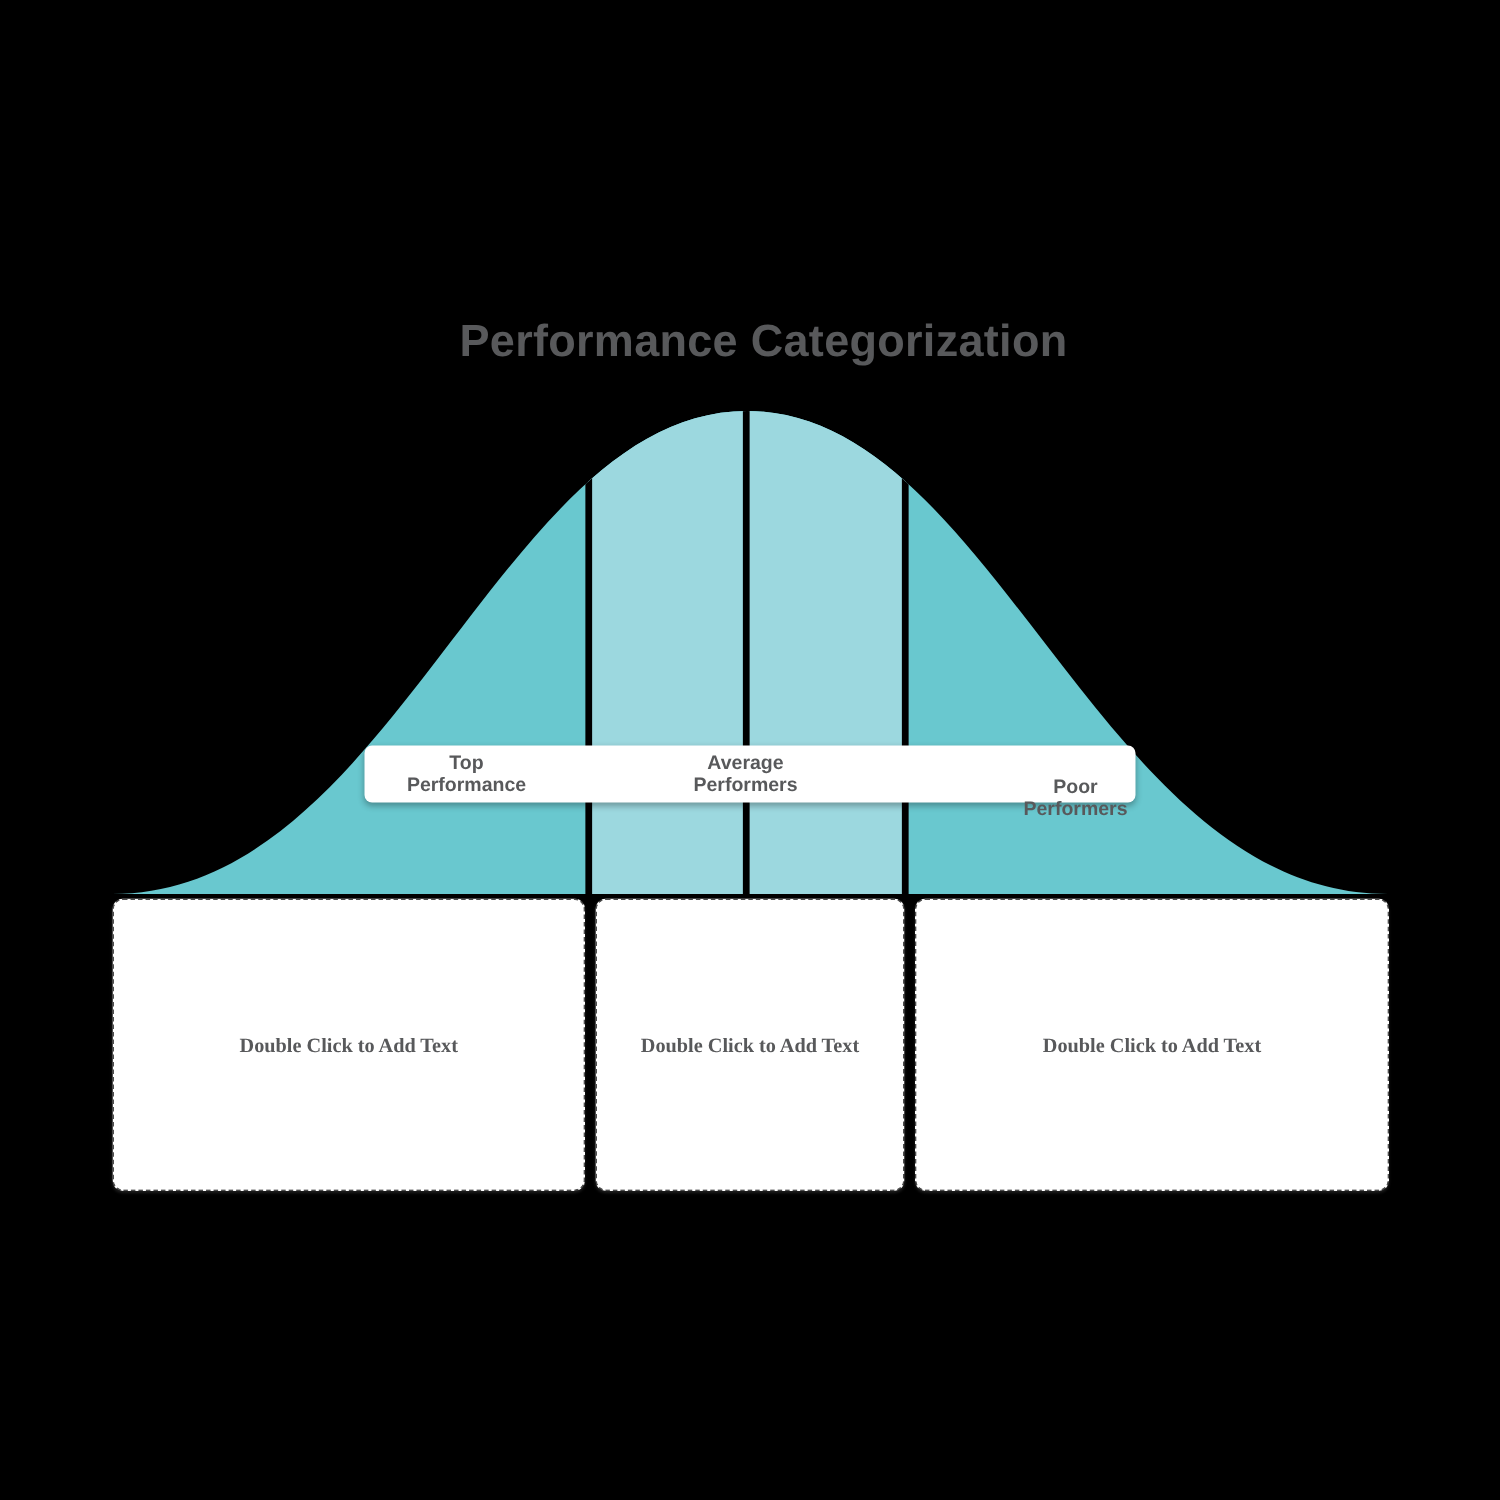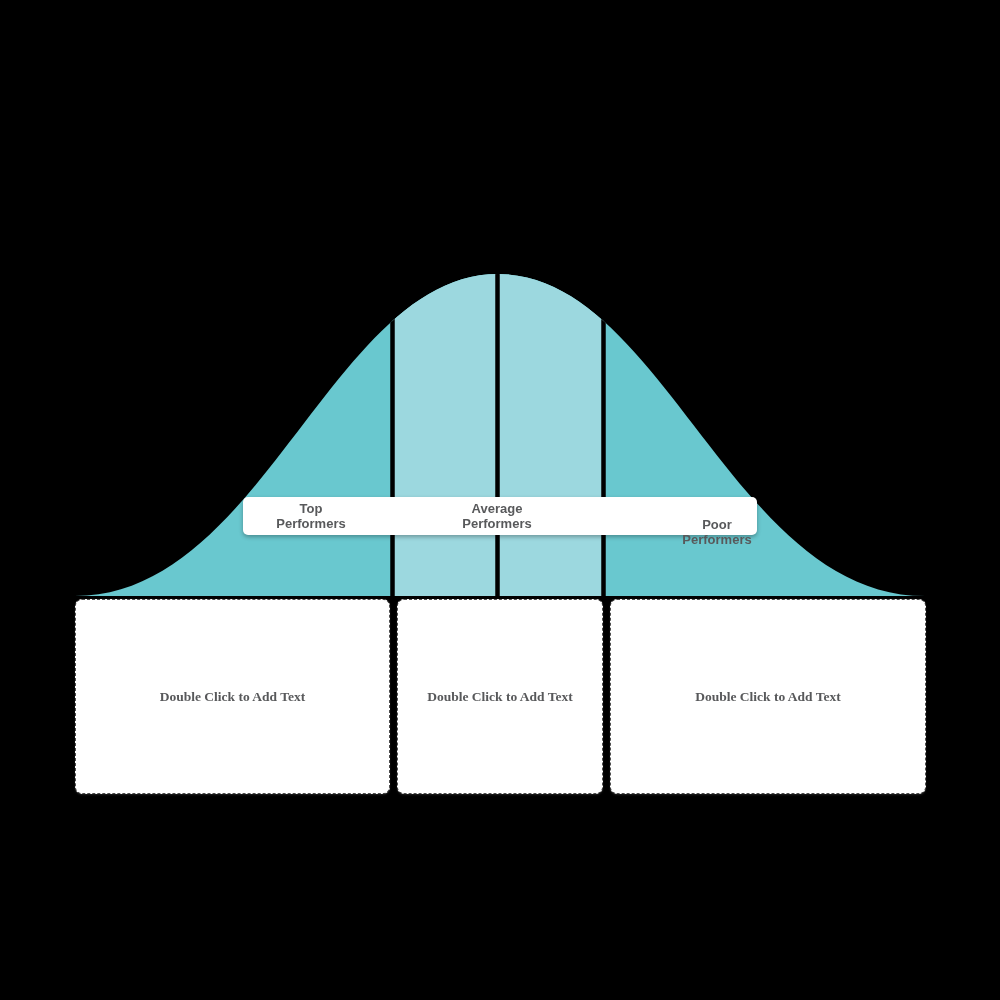--- a/index.html
+++ b/index.html
@@ -80,20 +80,21 @@
   }
   .box-0 { left: 75px;  width: 315px; }
   .box-1 { left: 397px; width: 206px; }
   .box-2 { left: 610px; width: 316px; }
 </style>
 </head>
 <body>
 
 <div class="canvas">
 
+  <div class="diagram-title">Performance Categorization</div>
 
   <svg class="bell-svg" viewBox="0 0 1000 1000" xmlns="http://www.w3.org/2000/svg">
     <defs>
       <clipPath id="bellClip">
         <path d="M75,596 C263,596 333,274 498,274 C663,274 733,596 925,596 Z"></path>
       </clipPath>
     </defs>
 
     <path d="M75,596 C263,596 333,274 498,274 C663,274 733,596 925,596 Z" fill="#69C8CF"></path>
 
@@ -101,21 +102,21 @@
       <rect x="392" y="250" width="212" height="350" fill="#9CD8DF"></rect>
 
       <line x1="392.5" y1="250" x2="392.5" y2="598" stroke="#000000" stroke-width="4.5"></line>
       <line x1="497.5" y1="250" x2="497.5" y2="598" stroke="#000000" stroke-width="4.5"></line>
       <line x1="603.5" y1="250" x2="603.5" y2="598" stroke="#000000" stroke-width="4.5"></line>
     </g>
   </svg>
 
   <div class="label-bar">
     <span class="seg-label pos-0">Top
-Performers</span>
+Performance</span>
     <span class="seg-label pos-1">Average
 Performers</span>
     <span class="seg-label pos-2">Poor
 Performers</span>
   </div>
 
   <div class="text-box box-0">
     <span class="placeholder">Double Click to Add Text</span>
   </div>
   <div class="text-box box-1">

